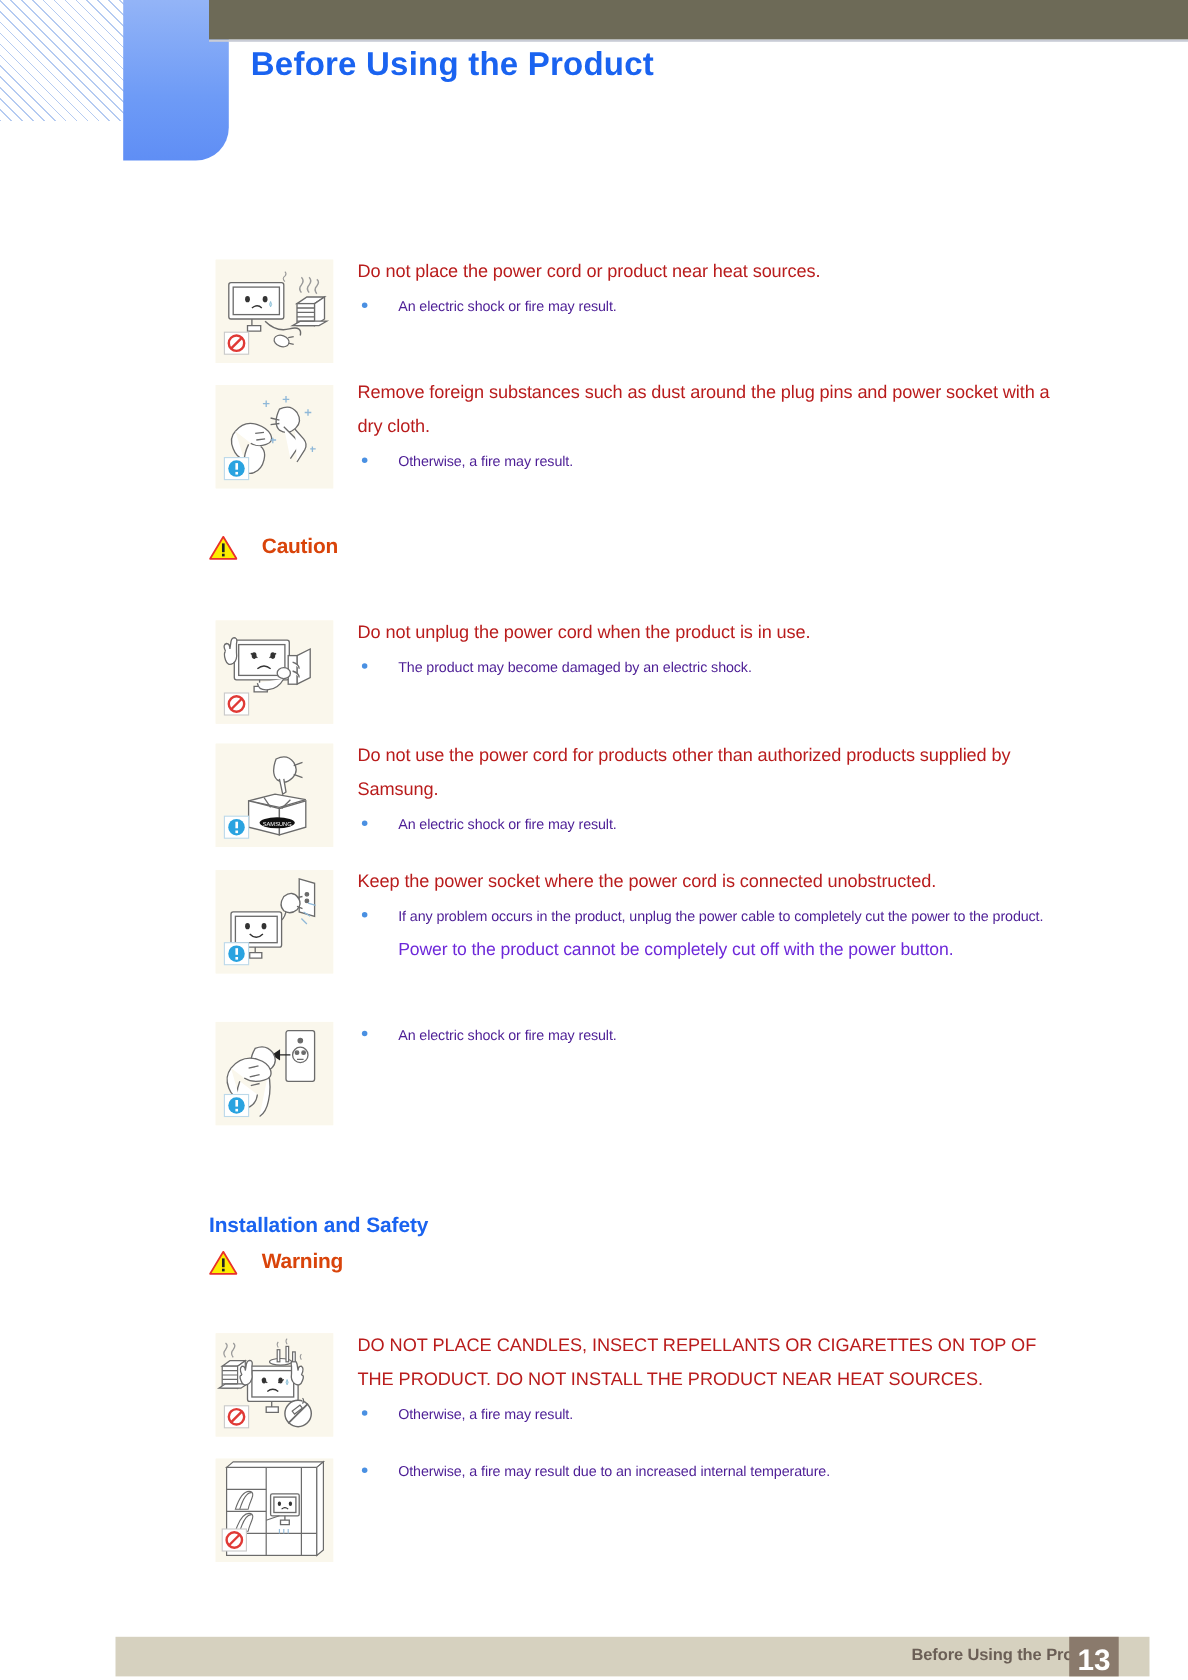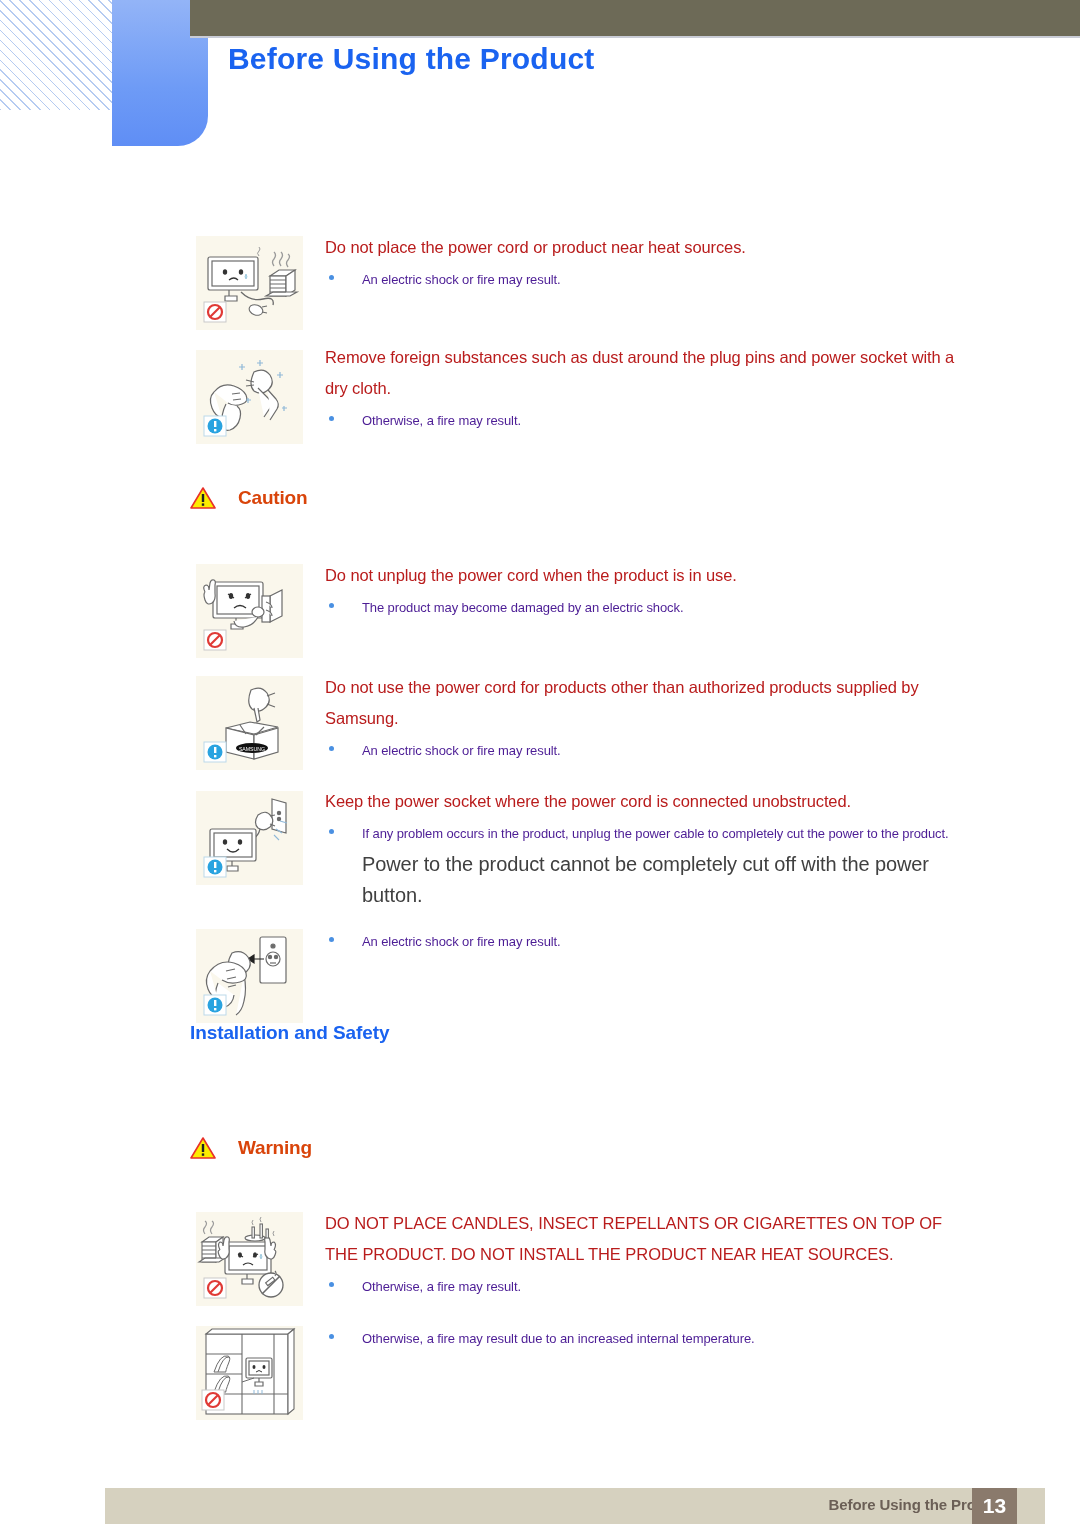--- a/index.html
+++ b/index.html
@@ -56,42 +56,42 @@
     font-size:16.5px;color:#b91c1c;line-height:31px;
     letter-spacing:-.1px;
   }
   .lead.caps{letter-spacing:-.05px;}
   .bullet-row{position:relative;padding-left:37px;line-height:31px;}
   .bullet-row .dot{
     position:absolute;left:4px;top:12px;width:5px;height:5px;
     background:#4a90e2;border-radius:50%;
   }
   .bullet-row .btext{font-size:13px;color:#4c1d95;letter-spacing:-.1px;}
-  .plain-row{padding-left:37px;line-height:31px;font-size:20px;color:#404040;letter-spacing:-.1px;}
+  .plain-row{padding-left:37px;line-height:31px;font-size:16px;color:#6d28d9;letter-spacing:-.1px;}
 
   
   .sec-head{position:absolute;display:flex;align-items:center;gap:22px;}
   .sec-head .tri{width:26px;height:24px;display:block;}
   .sec-head .lbl{font-size:19px;font-weight:bold;color:#d9440a;letter-spacing:-.2px;}
   .blue-head{
     position:absolute;left:190px;
     font-size:19px;font-weight:bold;color:#1a63f0;letter-spacing:-.1px;
   }
 
   
   .footer{position:absolute;left:105px;top:1488px;width:940px;height:36px;background:#d6d1bf;}
   .footer-label{
     position:absolute;right:73px;top:1496px;
     font-size:15px;font-weight:bold;color:#6b5f56;letter-spacing:-.1px;
     white-space:nowrap;
   }
   .pagebox{position:absolute;left:972px;top:1488px;width:45px;height:36px;background:#8a7a6c;}
   .pagenum{
     position:absolute;left:972px;top:1494px;width:45px;
-    text-align:center;font-size:21px;font-weight:bold;color:#ffffff;
+    text-align:center;font-size:27px;font-weight:bold;color:#ffffff;
   }
 </style>
 </head>
 <body>
 
 <div class="header">
   <div class="hatch"></div>
   <div class="blue-tab"></div>
   <div class="olive-bar"></div>
   <div class="olive-underline"></div>
@@ -336,21 +336,21 @@
       </svg>
     </div>
     <div class="txtcol" style="top:925px">
       <div class="bullet-row">
         <span class="dot"></span>
         <span class="btext">An electric shock or fire may result.</span>
       </div>
     </div>
   </div>
 
-  <div class="blue-head" style="top:1022px">Installation and Safety</div>
+  <div class="blue-head" style="top:1104px">Installation and Safety</div>
 
   <div class="sec-head" style="left:190px;top:1136px">
     <svg class="tri" viewBox="0 0 26 24" xmlns="http://www.w3.org/2000/svg">
       <path d="M13 2 L25 22 L1 22 Z" fill="#fced00" stroke="#e8312a" stroke-width="1.6" stroke-linejoin="round"></path>
       <rect x="11.8" y="8" width="2.4" height="8" fill="#222"></rect>
       <rect x="11.8" y="17.4" width="2.4" height="2.4" fill="#222"></rect>
     </svg>
     <span class="lbl">Warning</span>
   </div>
 

